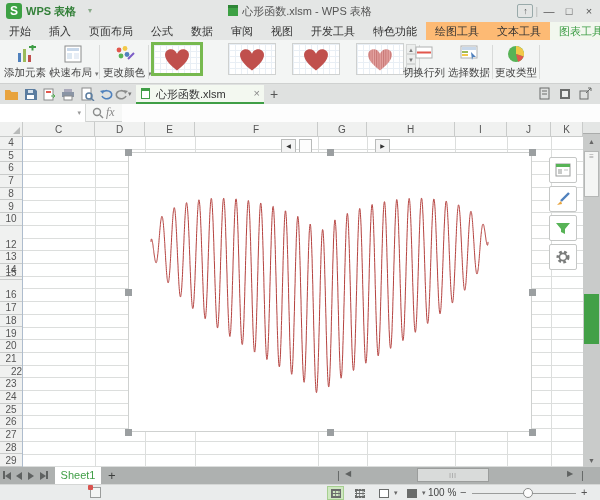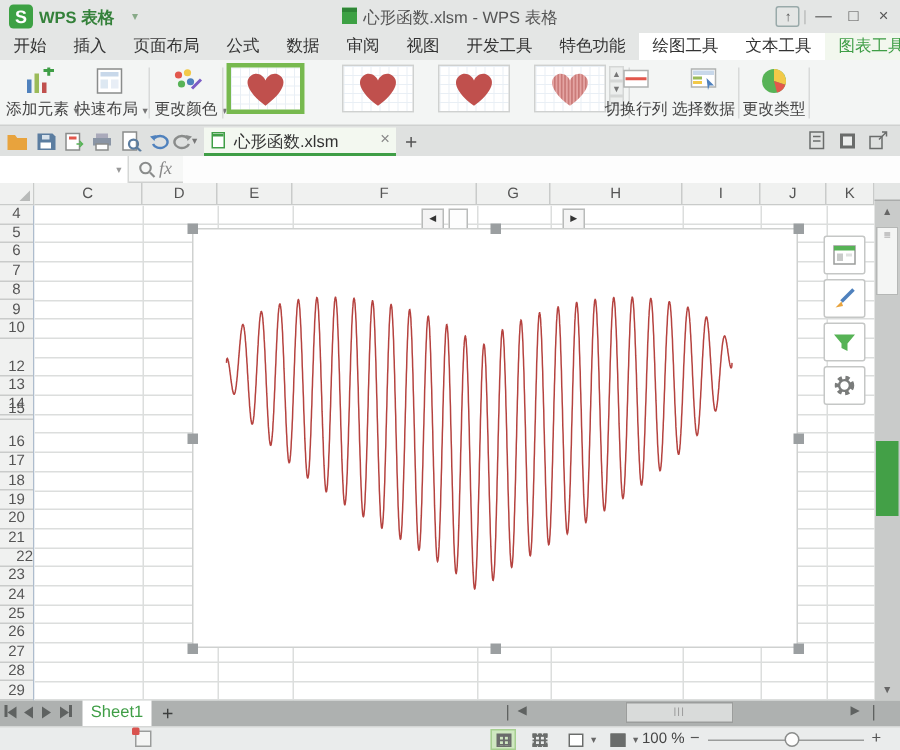--- a/index.html
+++ b/index.html
@@ -17,21 +17,21 @@
   .title-doc-icon { display:inline-block; width:10px; height:11px; background:#3da144; margin-right:4px; vertical-align:-1px;
                     box-shadow:inset 0 3px 0 #2e8536; }
   .winbtns { position:absolute; right:2px; top:0; height:22px; display:flex; align-items:center; gap:2px; }
   .winbtn { width:18px; height:18px; text-align:center; line-height:18px; color:#555; font-size:11px; }
   .winbtn.upl { border:1px solid #9aa; border-radius:2px; width:16px; height:14px; line-height:12px; font-size:9px; }
   .win-sep { color:#b5b7b6; font-size:10px; }
 
   
   .menubar { position:absolute; left:0; top:22px; width:600px; height:18px; background:#e4e6e5; display:flex; overflow:hidden; }
   .mtab { padding:0 9px; line-height:18px; white-space:nowrap; color:#333; font-size:11px; }
-  .mtab.ctx { background:#ffffff; }
+  .mtab.ctx { background:#fdba74; }
   .mtab.active { background:#f2f7ee; color:#3f9e46; }
 
   
   .ribbon { position:absolute; left:0; top:40px; width:600px; height:44px; background:#f3f5f4; border-bottom:1px solid #cfd1d0; }
   .rgroup { position:absolute; top:2px; height:40px; text-align:center; }
   .rlabel { position:absolute; bottom:2px; width:100%; font-size:10.5px; color:#444; white-space:nowrap; }
   .rlabel .dd { font-size:7px; color:#777; }
   .ricon { position:absolute; top:3px; left:50%; transform:translateX(-50%); }
   .vsep { position:absolute; top:5px; width:1px; height:34px; background:#d8dad9; }
 

